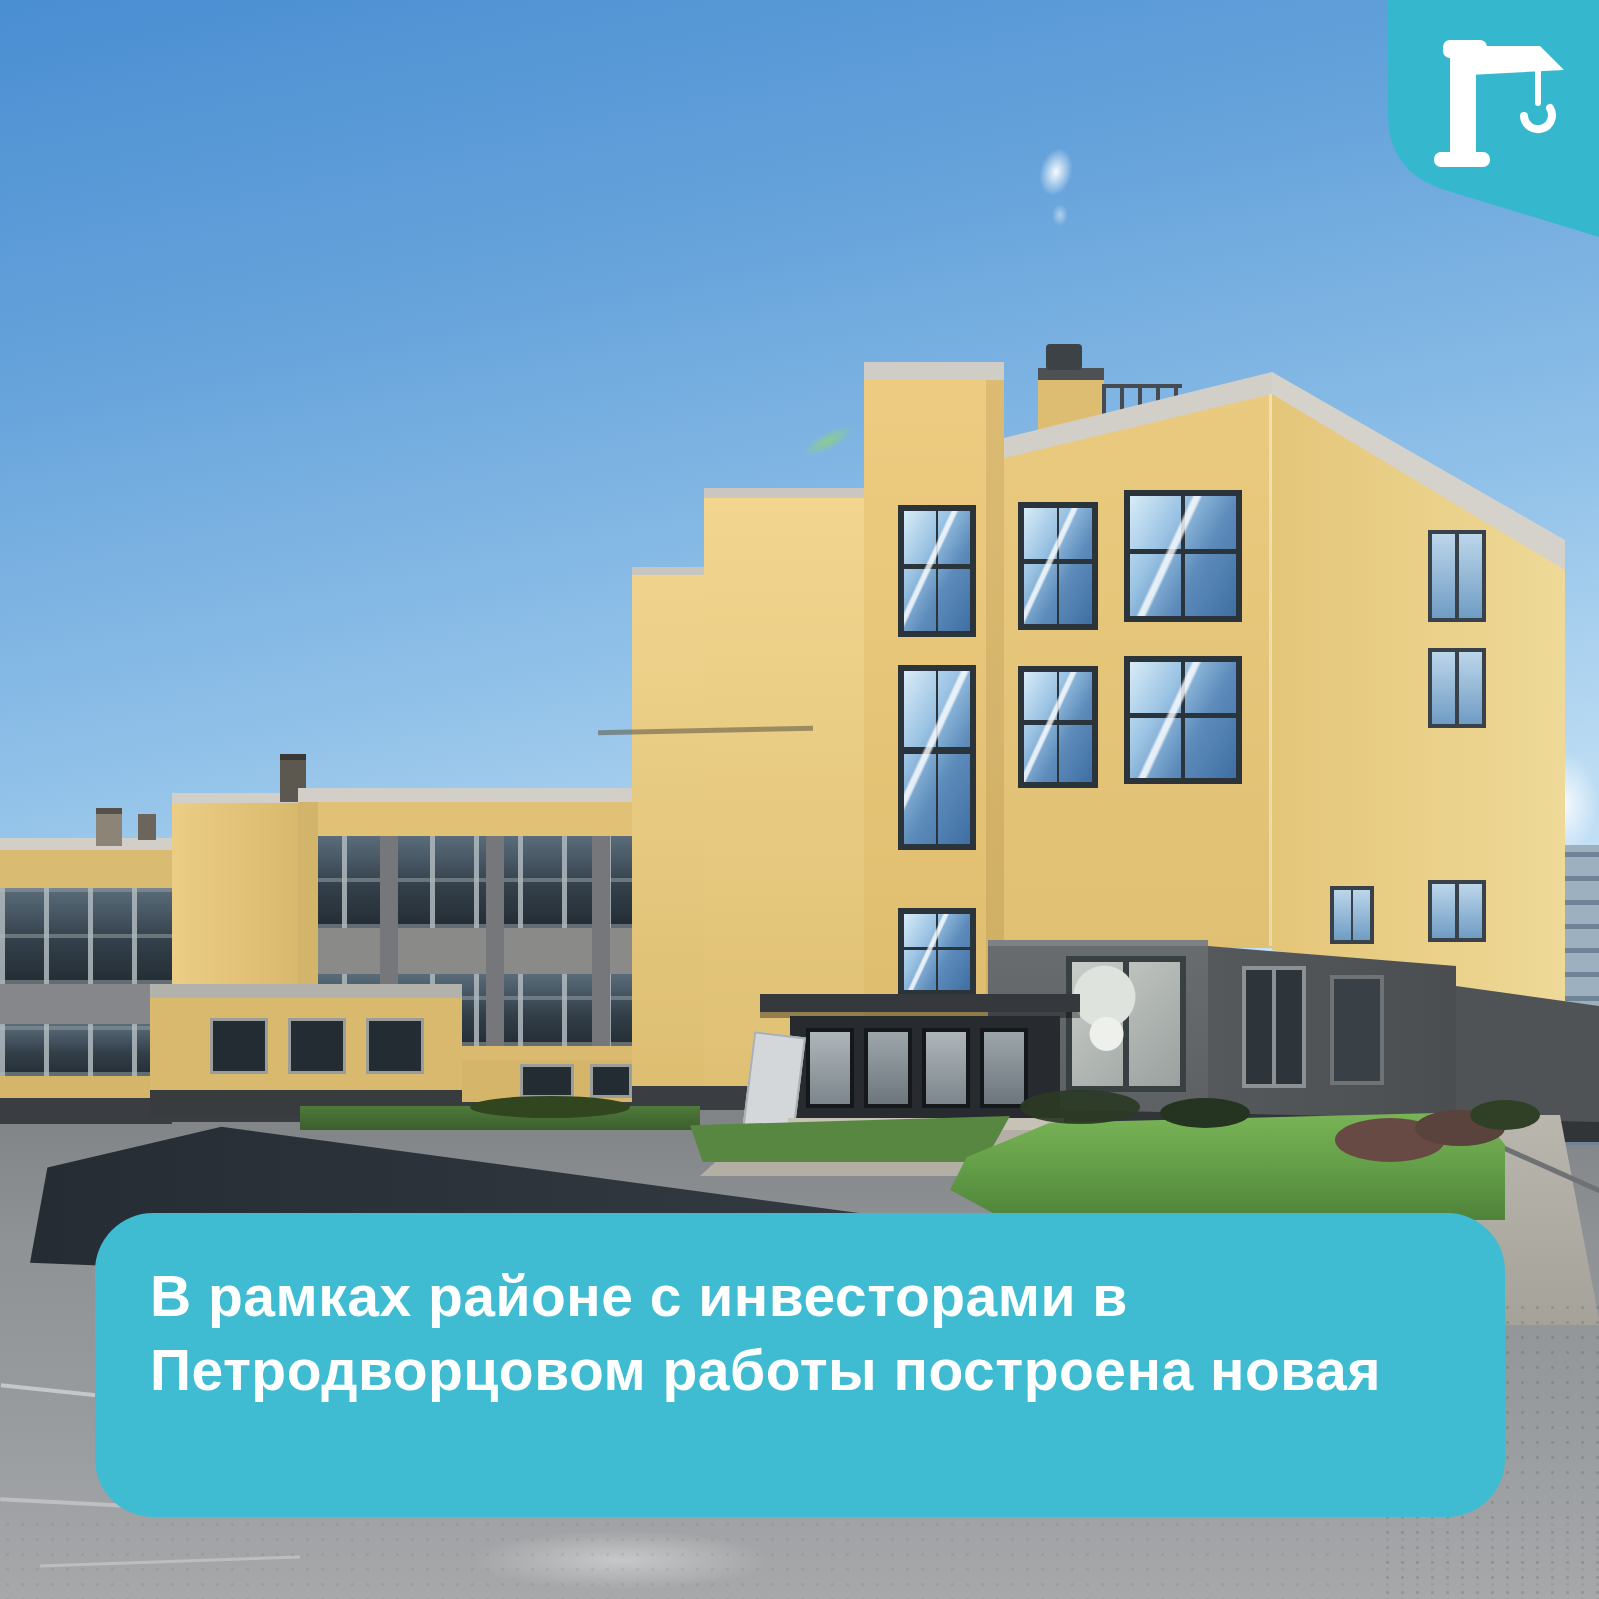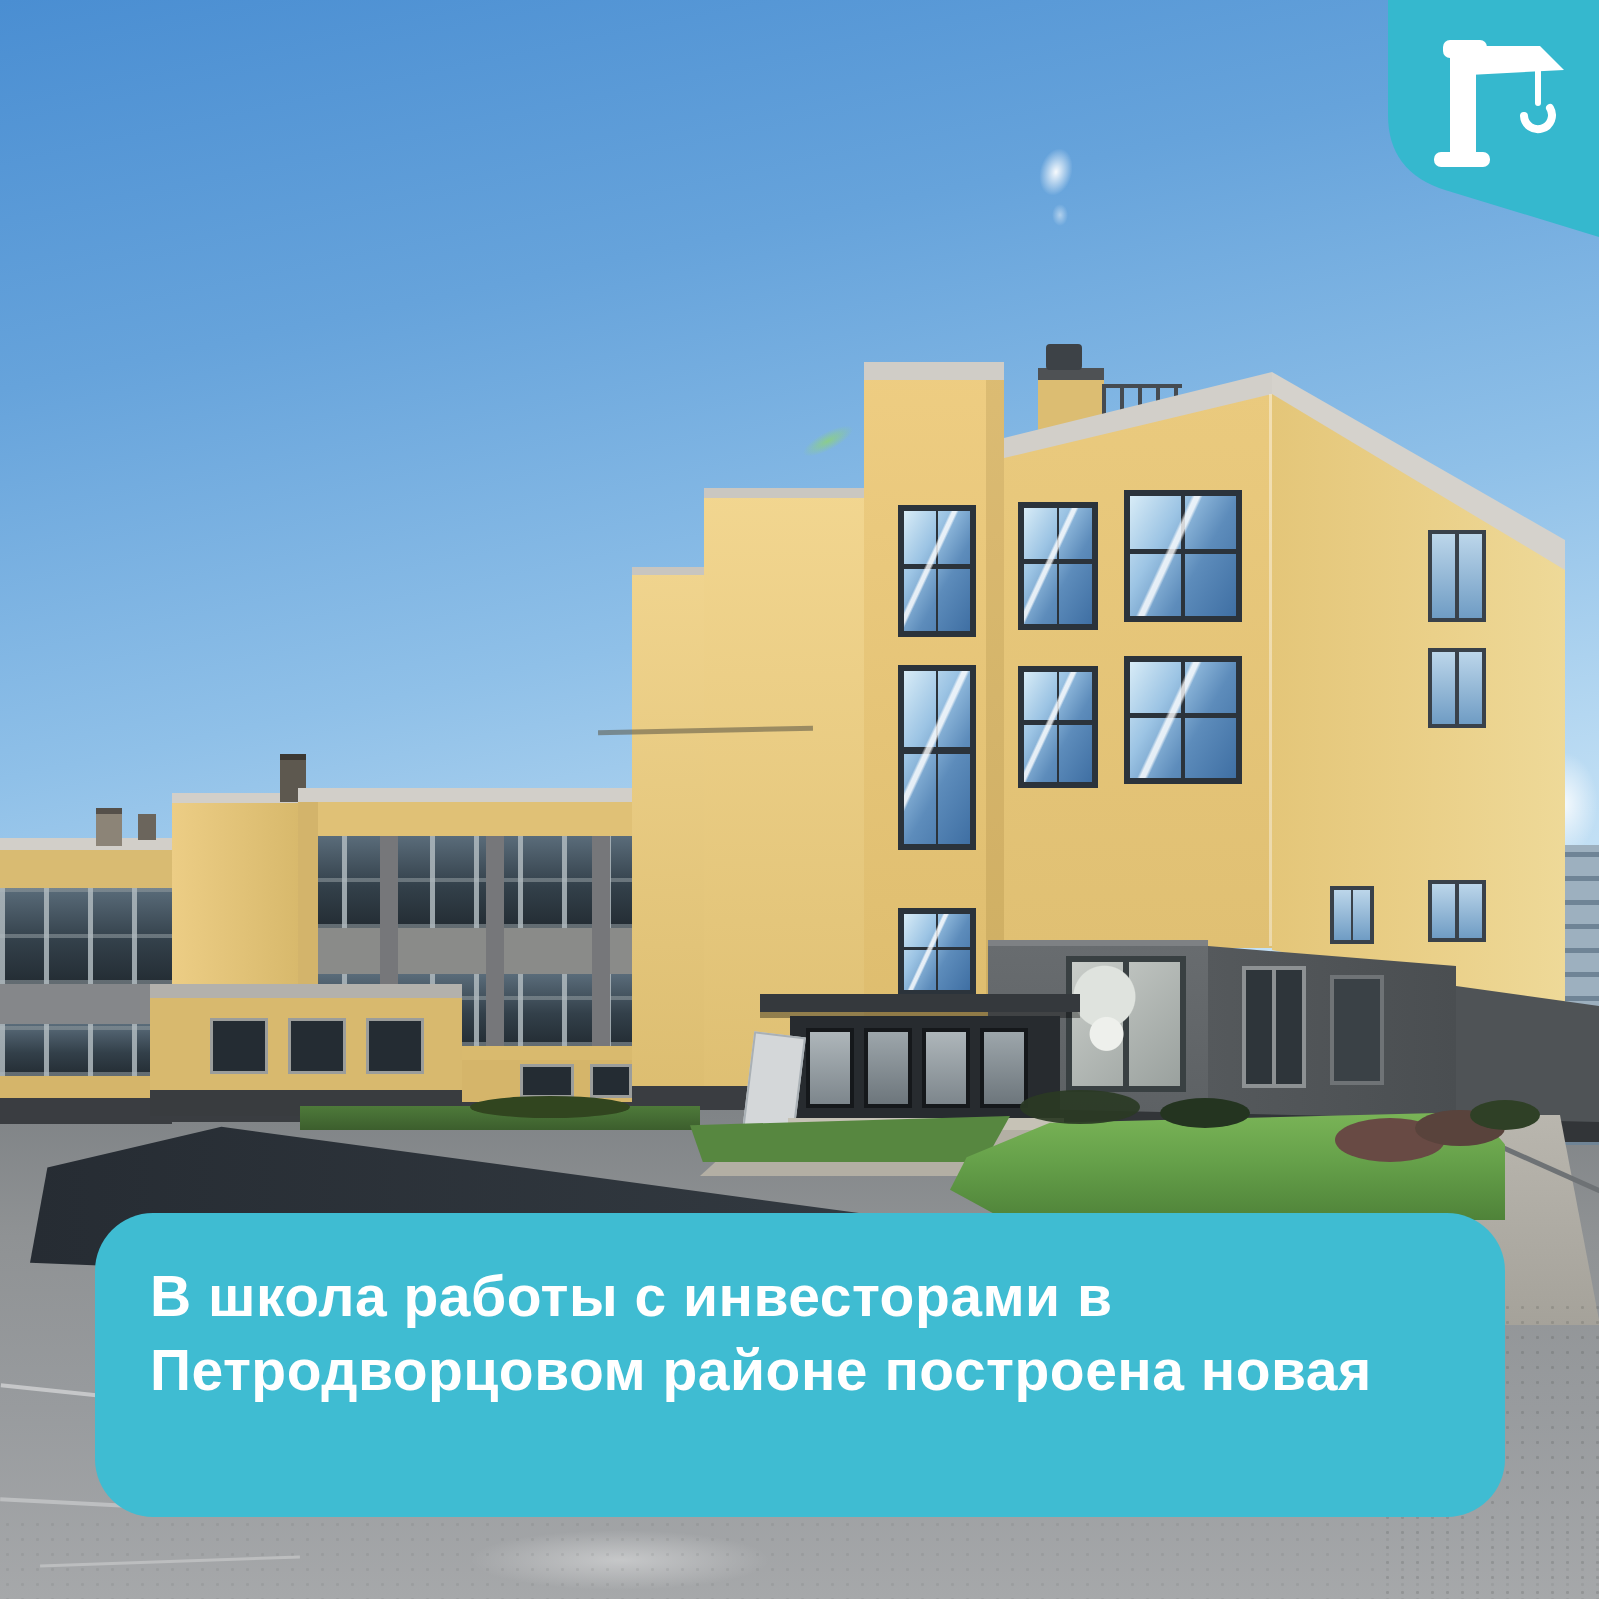--- a/index.html
+++ b/index.html
@@ -197,22 +197,22 @@
        background:linear-gradient(180deg,#7ab457,var(--grass-green,#66a14a) 45%,#4f8339);"></div>
 
   <div class="abs" style="left:470px;top:1096px;width:160px;height:22px;border-radius:50%;background:#31451f;"></div>
   <div class="abs" style="left:1020px;top:1090px;width:120px;height:34px;border-radius:50%;background:#2a3a24;opacity:.92;"></div>
   <div class="abs" style="left:1160px;top:1098px;width:90px;height:30px;border-radius:50%;background:#243420;"></div>
   <div class="abs" style="left:1335px;top:1118px;width:110px;height:44px;border-radius:50%;background:#684a44;"></div>
   <div class="abs" style="left:1415px;top:1110px;width:90px;height:36px;border-radius:50%;background:#59433c;"></div>
   <div class="abs" style="left:1470px;top:1100px;width:70px;height:30px;border-radius:50%;background:#2f4026;"></div>
 
   <div class="abs panel">
-    <div class="cap-line">В школа работы с инвесторами в</div>
-    <div class="cap-line">Петродворцовом районе построена новая</div>
+    <div class="cap-line">В рамках районе с инвесторами в</div>
+    <div class="cap-line">Петродворцовом работы построена новая</div>
   </div>
 
   <svg class="abs" style="left:1388px;top:0;" width="211" height="240" viewBox="0 0 211 240">
     <path d="M0,0 H211 V237 L57,190 Q0,172 0,115 Z" style="fill:var(--badge-fill,#35b8ce);"></path>
     <g fill="#ffffff">
       <rect x="55" y="40" width="44" height="18" rx="7"></rect>
       <rect x="62" y="50" width="26" height="108" rx="4"></rect>
       <rect x="46" y="152" width="56" height="15" rx="7"></rect>
       <polygon points="62,46 152,46 176,70 62,76"></polygon>
       <rect x="147" y="68" width="6" height="38" rx="3"></rect>

